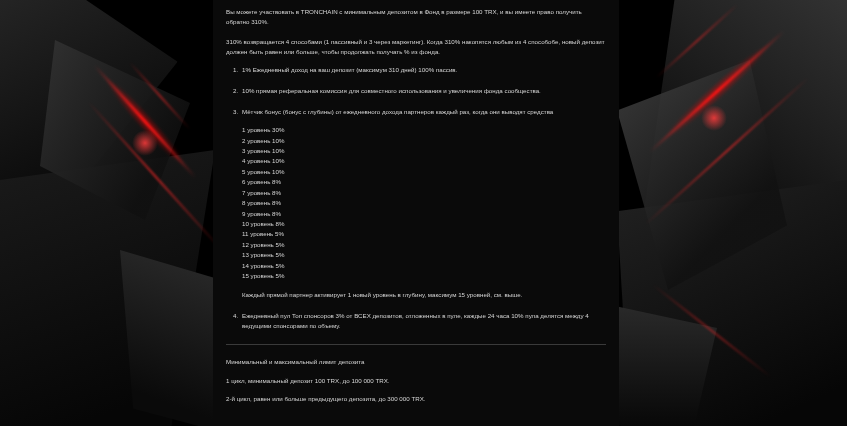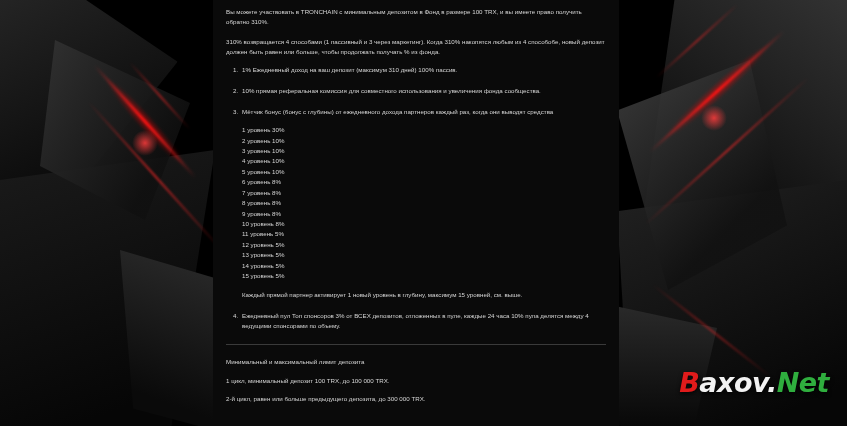--- a/index.html
+++ b/index.html
@@ -230,17 +230,14 @@
       <li>Ежедневный пул Топ спонсоров 3% от ВСЕХ депозитов, отложенных в пуле, каждые 24 часа 10% пула делятся между 4 ведущими спонсорами по объему.</li>
     </ol>
 
     <hr class="divider">
 
     <p class="sec-title">Минимальный и максимальный лимит депозита</p>
     <p>1 цикл, минимальный депозит 100 TRX, до 100 000 TRX.</p>
     <p>2-й цикл, равен или больше предыдущего депозита, до 300 000 TRX.</p>
   </div>
 
-  <div id="watermark">
-    <span class="wm-red">B</span><span class="wm-white">axov.</span><span class="wm-green">Net</span>
-  </div>
 
 </div>
 
 </body></html>

